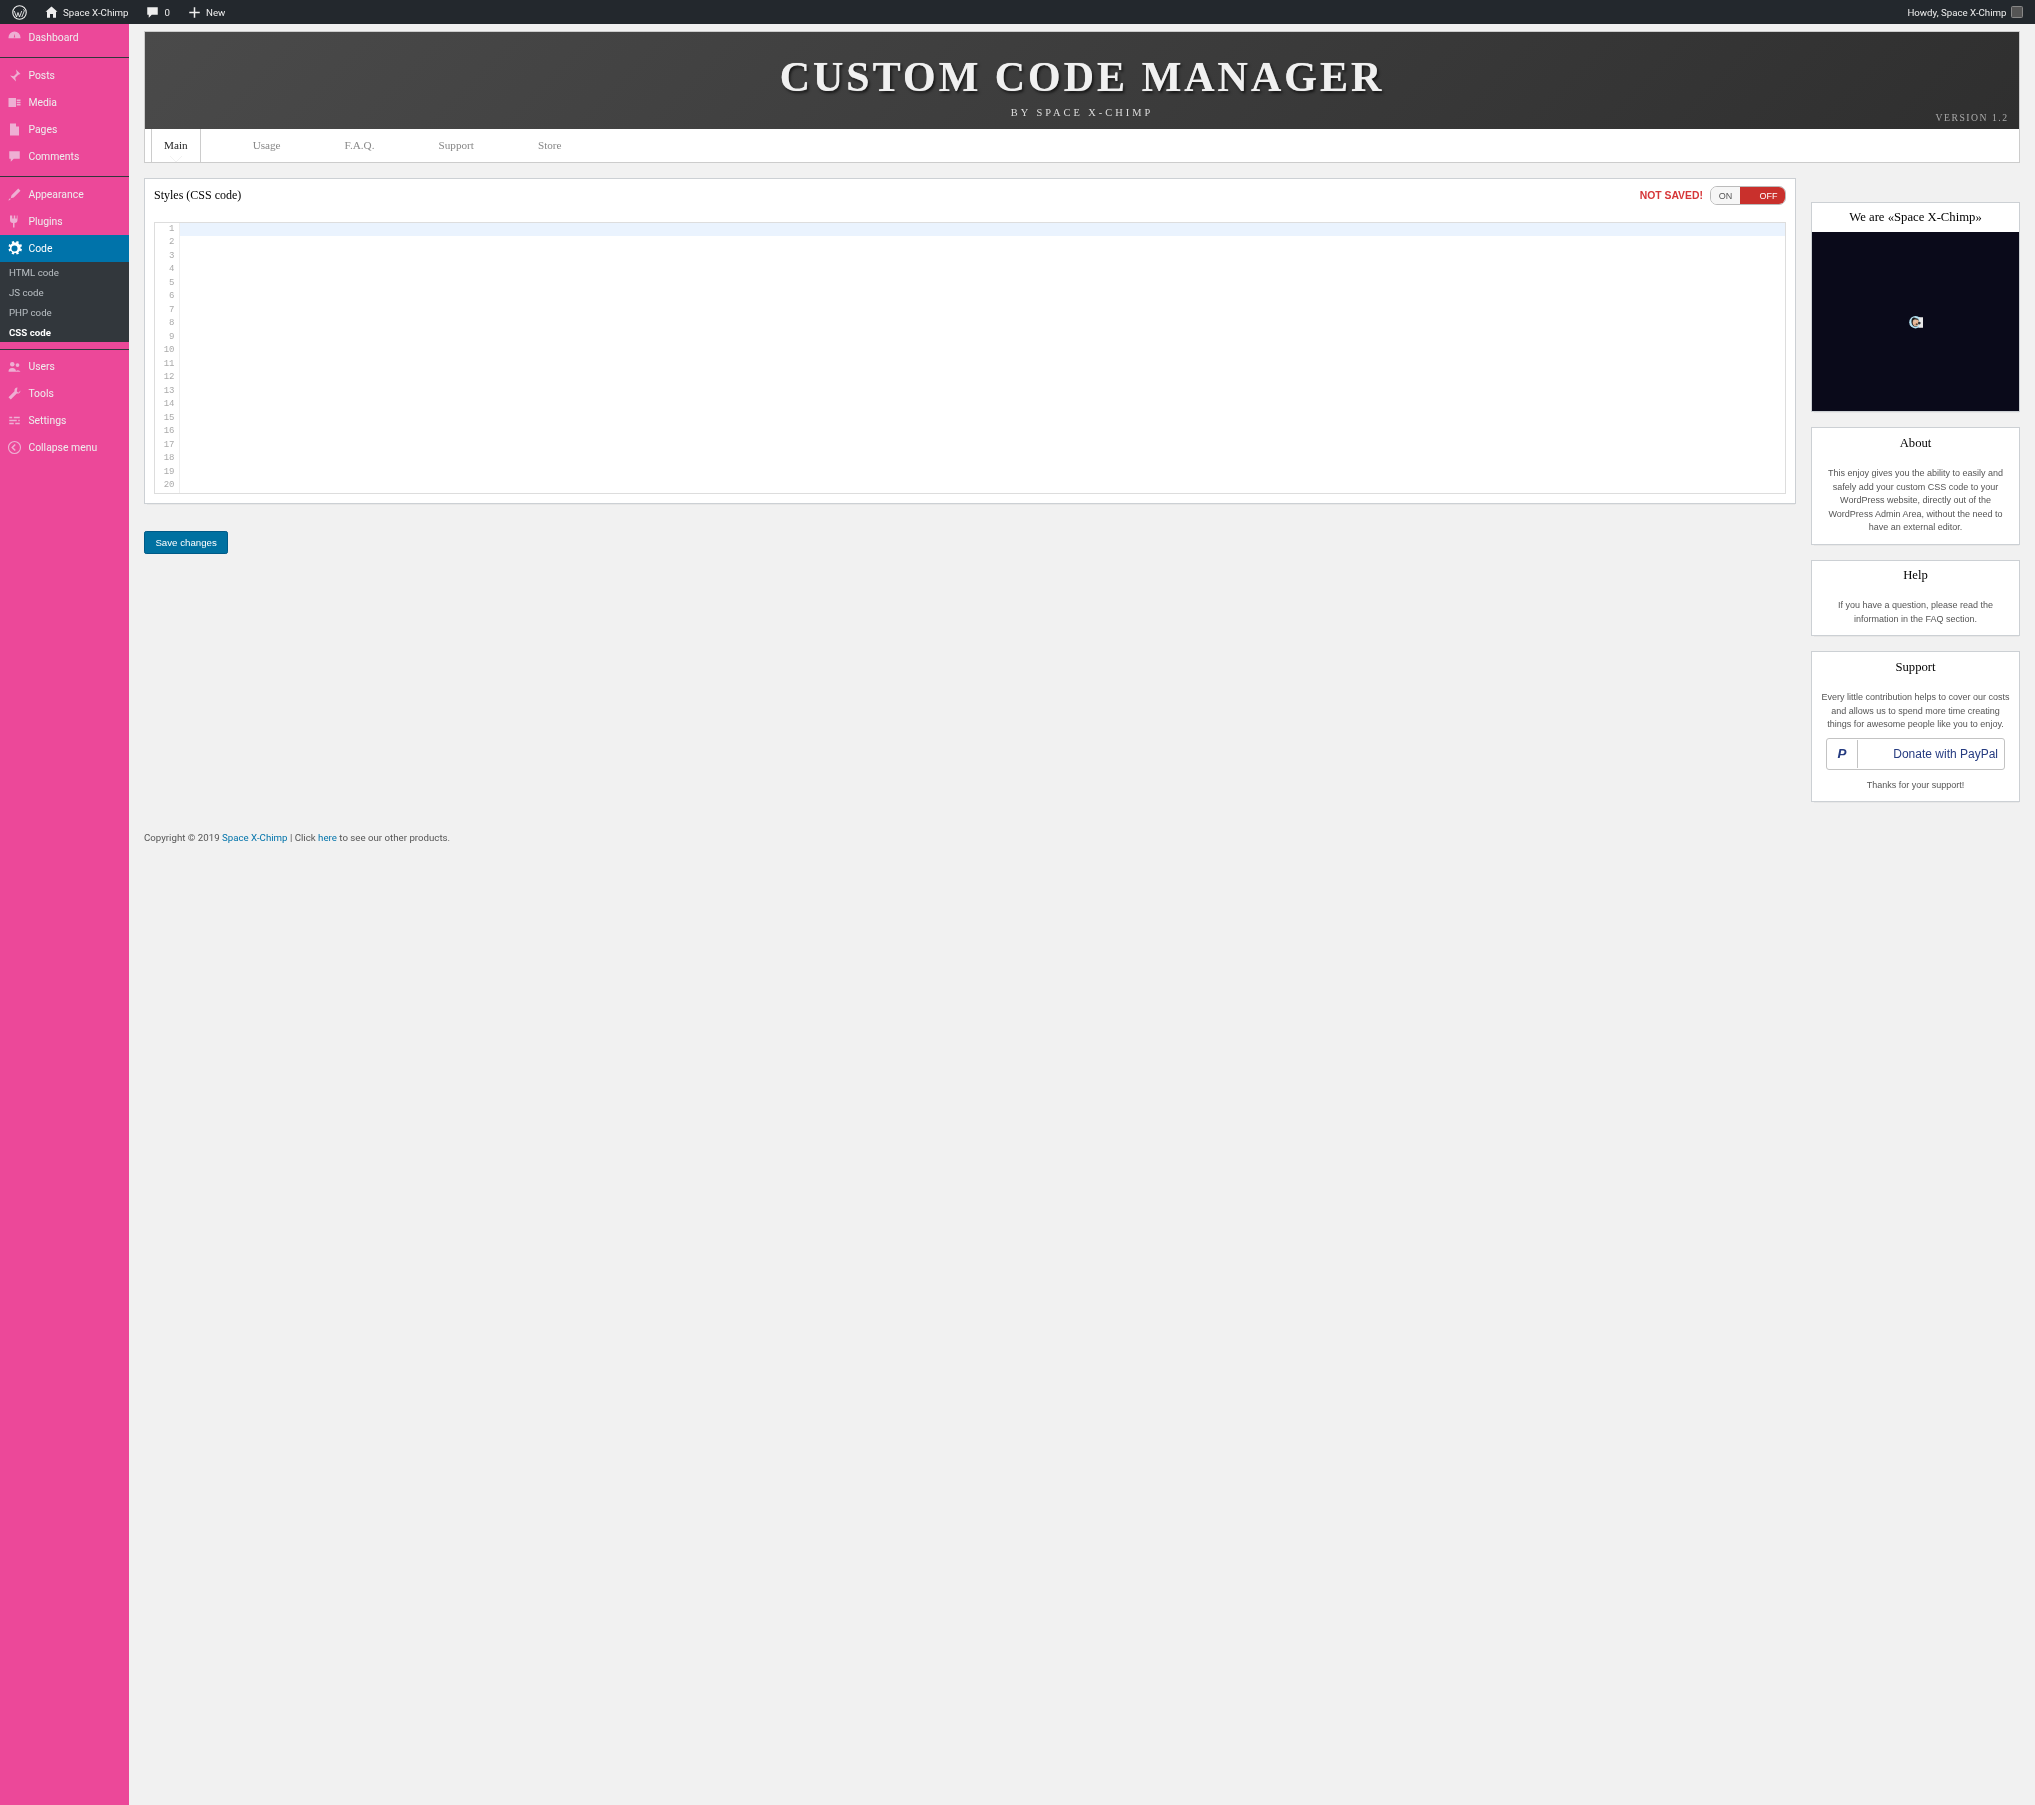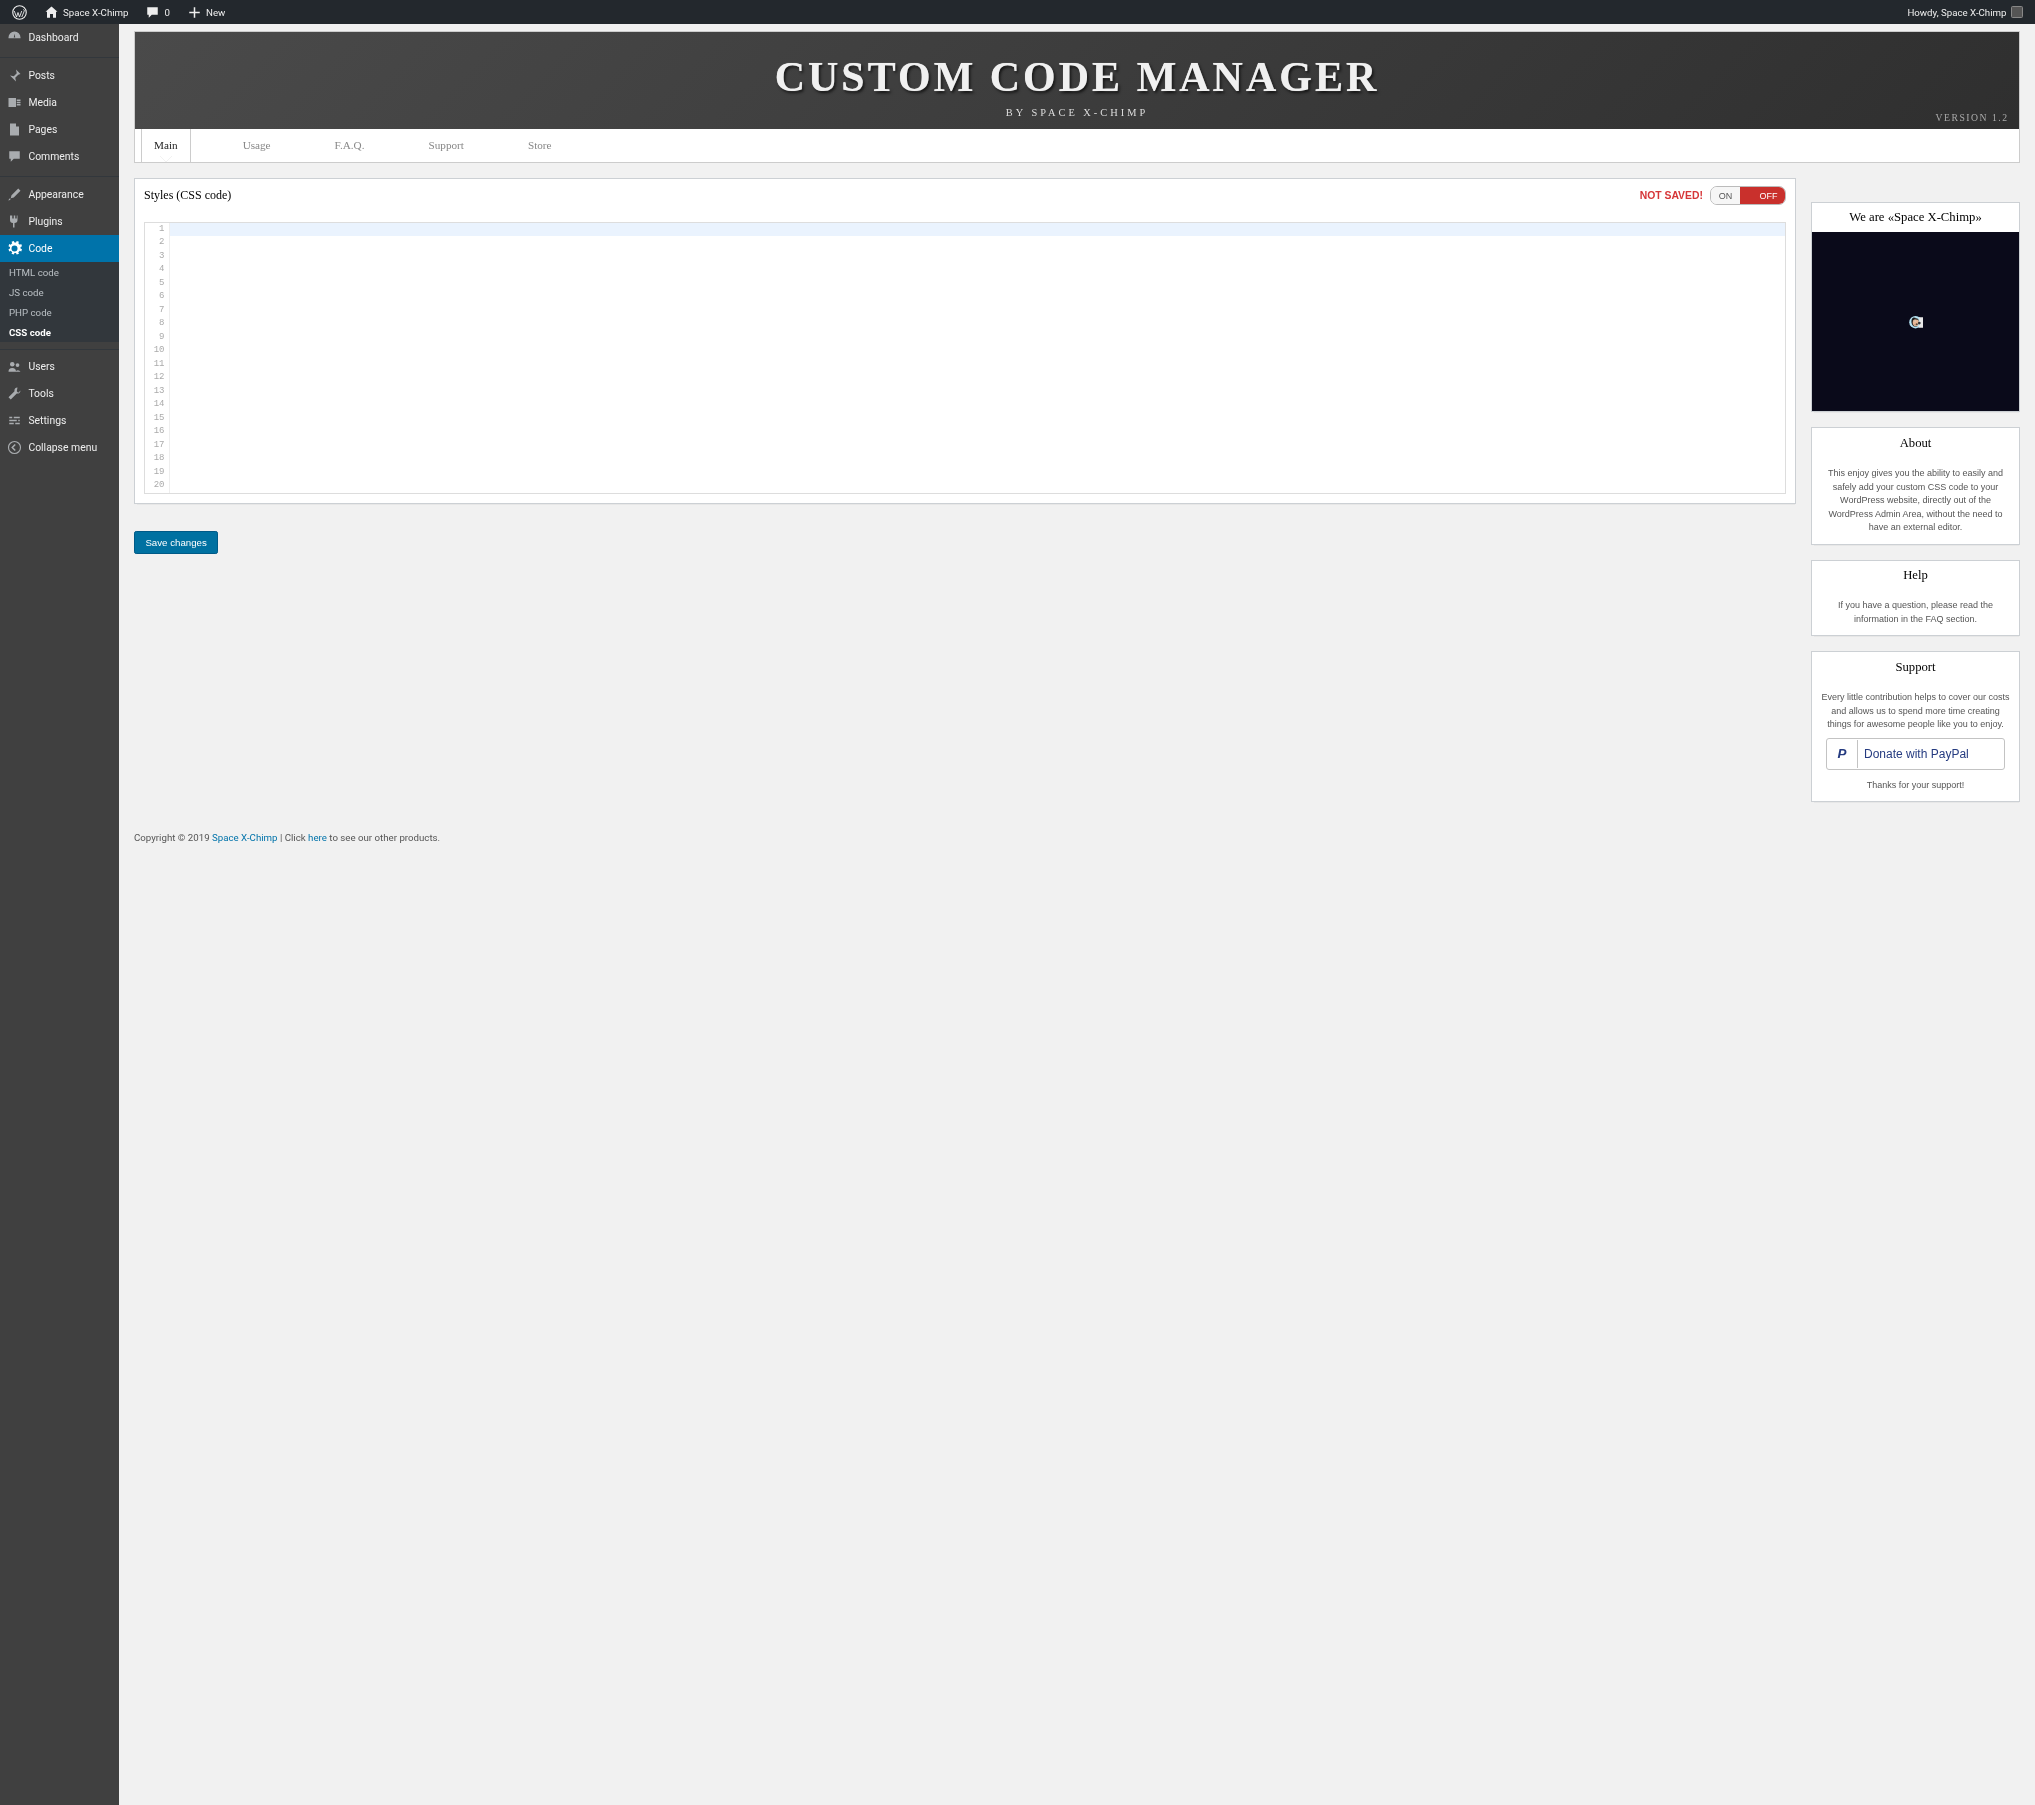--- a/index.html
+++ b/index.html
@@ -9,21 +9,21 @@
 .admin-bar { background: #23282d; color: #eee; height: 24px; display: flex; align-items: center; padding: 0 6px; justify-content: space-between; }
 .admin-bar-left, .admin-bar-right { display: flex; align-items: center; gap: 4.5px; }
 .admin-bar-item { display: flex; align-items: center; gap: 4.5px; padding: 0 6px; color: #eee; font-size: 9.7px; cursor: pointer; height: 24px; }
 .ab-icon { width: 15px; height: 15px; display: flex; align-items: center; justify-content: center; font-size: 12px; }
 .avatar { width: 12px; height: 12px; border-radius: 1.5px; background: #555; border: 0.7px solid #888; }
 
 
 .wrap { display: flex; min-height: calc(100vh - 24px); }
 
 
-.sidebar { width: 119px; background: #404040; color: #eee; flex-shrink: 0; }
+.sidebar { width: 129px; background: #ec4899; color: #eee; flex-shrink: 0; }
 .menu-item { display: flex; align-items: center; gap: 6px; padding: 6px 7.4px; color: #eee; font-size: 10.4px; cursor: pointer; position: relative; }
 .menu-item.current { background: #0073aa; color: #fff; }
 .menu-item.current::after { content: ""; position: absolute; right: -6px; top: 50%; transform: translateY(-50%); border: 6px solid transparent; border-right-color: #f1f1f1; }
 .menu-sep { height: 3.7px; background: transparent; margin: 3.7px 0; border-bottom: 0.7px solid #32373c; }
 .menu-icon { width: 15px; height: 15px; display: flex; align-items: center; justify-content: center; font-size: 12px; color: rgba(240,245,250,0.6); }
 .menu-item.current .menu-icon { color: #fff; }
 .submenu { background: #32373c; }
 .submenu-item { padding: 4.5px 9px; color: rgba(240,245,250,0.7); font-size: 9.7px; cursor: pointer; }
 .submenu-item.current { color: #fff; font-weight: 700; }
 
@@ -69,21 +69,21 @@
 
 
 .btn-primary { background: #0071a1; border: 0.7px solid #005a87; color: #fff; padding: 5.2px 10.4px; border-radius: 2.2px; font-size: 9.7px; cursor: pointer; margin-top: 12px; }
 
 
 .side-image { width: 100%; height: 179px; background: #0a0a1a; display: flex; align-items: center; justify-content: center; overflow: hidden; }
 
 
 .donate-btn { display: flex; align-items: center; border: 0.7px solid #c3c3c3; border-radius: 3px; overflow: hidden; margin: 6px auto 0; width: 179px; cursor: pointer; }
 .donate-icon { width: 31px; height: 28px; display: flex; align-items: center; justify-content: center; border-right: 0.7px solid #c3c3c3; font-weight: 700; font-style: italic; font-size: 13.4px; color: #253b80; }
-.donate-label { flex: 1; text-align: left; color: #253b80; font-family: Verdana, sans-serif; font-size: 12px; padding: 6px; }
+.donate-label { flex: 1; text-align: right; color: #253b80; font-family: Verdana, sans-serif; font-size: 12px; padding: 6px; }
 
 
 .footer { padding: 15px 0 18px; color: #555; font-size: 9.7px; }
 .footer a { color: #0073aa; text-decoration: none; }
 
 
 svg { width: 15px; height: 15px; }
 </style>
 </head>
 <body>

